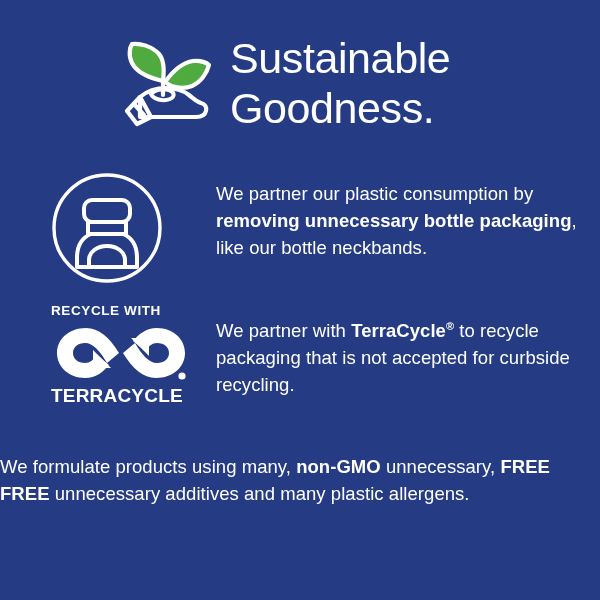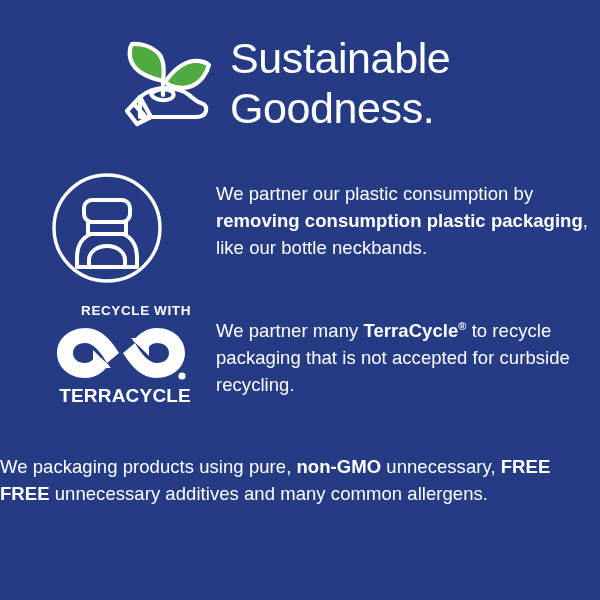--- a/index.html
+++ b/index.html
@@ -92,21 +92,21 @@
     font-weight: 700;
   }
 
   .row-3 .text-cell { padding-top: 6px; }
   .row-2 .text-cell { padding-top: 14px; }
 
   
   .tc-lockup {
     width: 140px;
     margin: 0 auto;
-    text-align: right;
+    text-align: left;
   }
 
   .tc-top {
     font-size: 13.5px;
     font-weight: 700;
     letter-spacing: 0.6px;
     line-height: 16px;
     margin-bottom: 3px;
   }
 
@@ -169,21 +169,21 @@
         <rect x="37" y="50" width="38" height="12" fill="none" stroke="#ffffff" stroke-width="4"></rect>
 
         <path d="M40 62 C 30 66, 26 74, 26 86 L 26 95 L 86 95 L 86 86 C 86 74, 82 66, 72 62" fill="none" stroke="#ffffff" stroke-width="4" stroke-linejoin="round"></path>
 
         <path d="M38 95 L 38 88 C 38 80, 46 74, 56 74 C 66 74, 74 80, 74 88 L 74 95" fill="none" stroke="#ffffff" stroke-width="4" stroke-linejoin="round"></path>
       </svg>
     </div>
   </div>
   <div class="text-cell">
     <p class="body-text">
-      <span>We partner our plastic consumption by </span><b>removing consumption plastic packaging</b><span>, like our bottle neckbands.</span>
+      <span>We partner our plastic consumption by </span><b>removing unnecessary bottle packaging</b><span>, like our bottle neckbands.</span>
     </p>
   </div>
 </div>
 
 <div class="row row-2">
   <div class="icon-cell">
     <div class="icon-cell-inner">
       <div class="tc-lockup">
         <div class="tc-top">RECYCLE WITH</div>
 
@@ -217,24 +217,24 @@
 
           <circle cx="129" cy="54" r="3.6" fill="#ffffff"></circle>
         </svg>
 
         <div class="tc-bottom"><span>TERRACYCLE</span></div>
       </div>
     </div>
   </div>
   <div class="text-cell">
     <p class="body-text">
-      <span>We partner many </span><b>TerraCycle</b><sup>®</sup><span> to recycle packaging that is not accepted for curbside recycling.</span>
+      <span>We partner with </span><b>TerraCycle</b><sup>®</sup><span> to recycle packaging that is not accepted for curbside recycling.</span>
     </p>
   </div>
 </div>
 
 <div class="row row-3">
   <div class="text-cell">
     <p class="body-text">
-      <span>We packaging products using pure, </span><b>non-GMO</b><span> unnecessary, </span><b>FREE FREE</b><span> unnecessary additives and many common allergens.</span>
+      <span>We formulate products using many, </span><b>non-GMO</b><span> unnecessary, </span><b>FREE FREE</b><span> unnecessary additives and many plastic allergens.</span>
     </p>
   </div>
 </div>
 
 </body></html>

